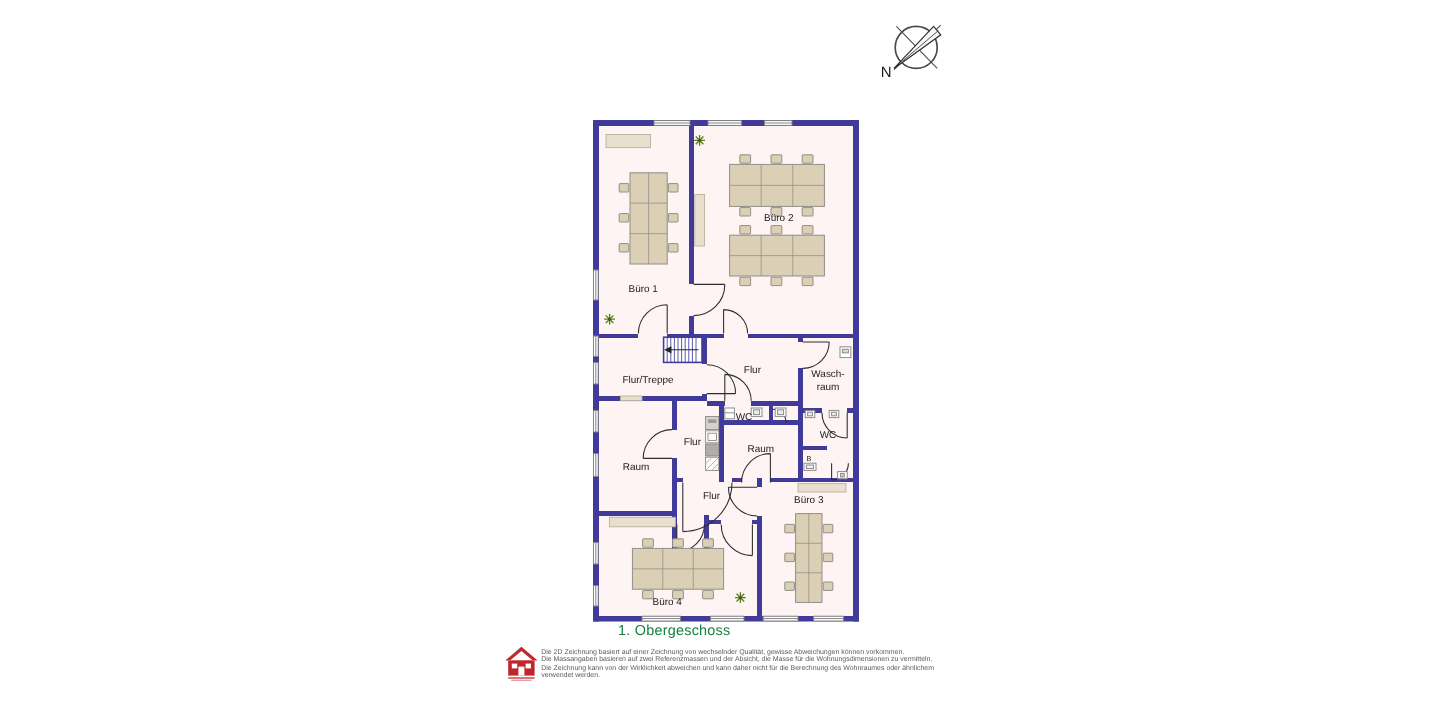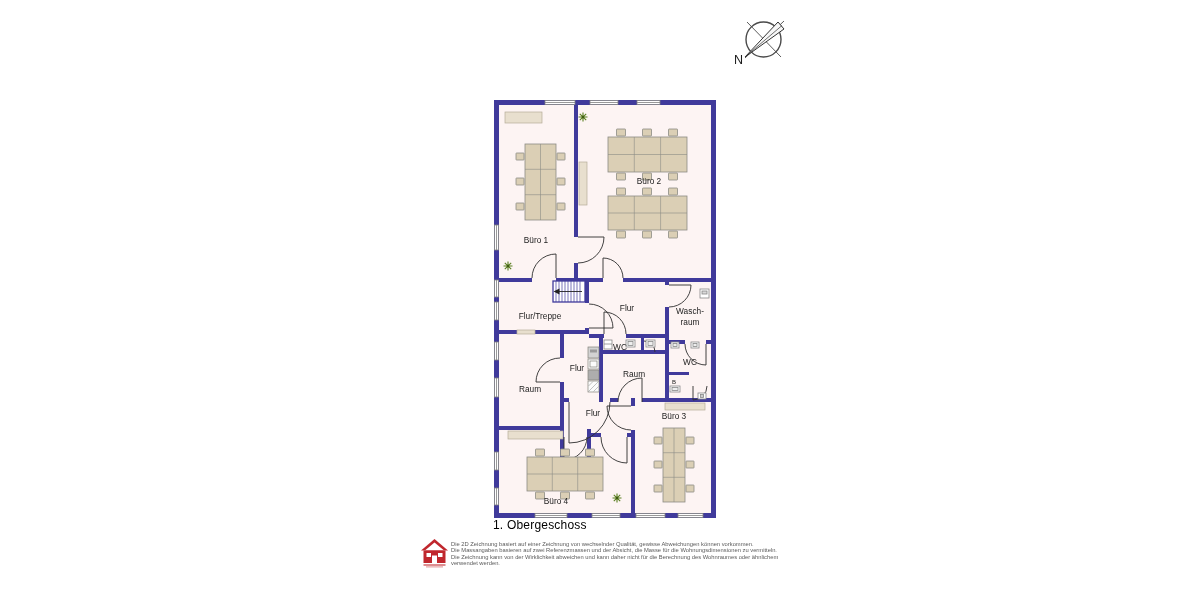--- a/index.html
+++ b/index.html
@@ -5,21 +5,21 @@
   html,body{margin:0;padding:0;}
   body{
     width:1200px;height:600px;position:relative;background:#ffffff;
     font-family:"Liberation Sans", sans-serif;overflow:hidden;
   }
   .abs{position:absolute;}
   svg text{font-family:"Liberation Sans", sans-serif;}
   .room-label{font-size:8.3px;fill:#222222;}
   .tiny-label{font-size:6px;fill:#222222;}
   #floor-title{
-    left:493px;top:518px;font-size:12px;color:#000000;letter-spacing:0.2px;
+    left:515px;top:518px;font-size:12px;color:#15803d;letter-spacing:0.2px;
   }
   #compass-box{left:730px;top:8px;width:60px;height:58px;}
   #plan-box{left:494px;top:100px;width:222px;height:418px;}
   #logo-box{left:421px;top:539px;width:27px;height:29px;}
   #disclaimer{
     left:451px;top:541px;width:340px;
     font-size:5.8px;line-height:6.3px;color:#5b5b5b;
   }
 </style>
 </head>

